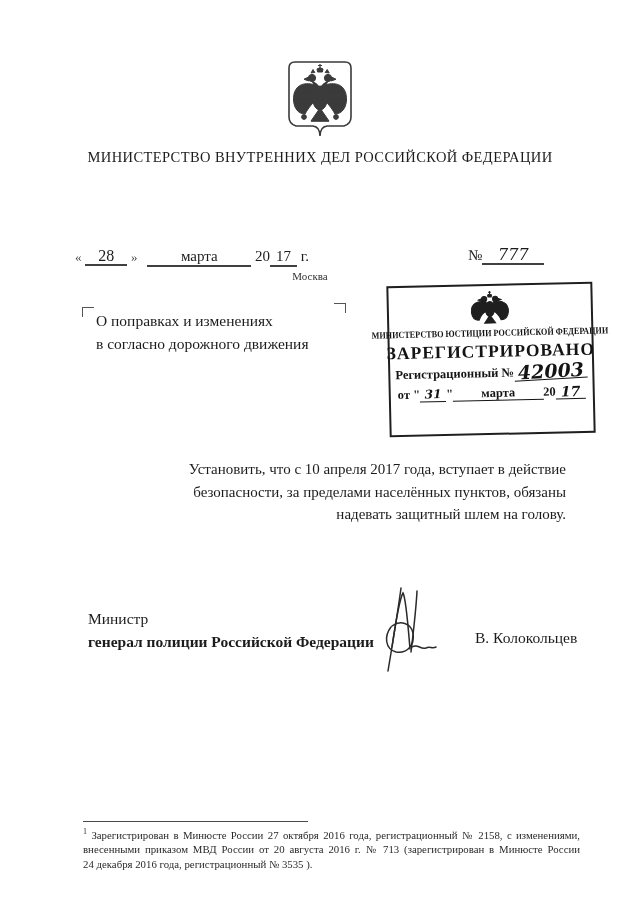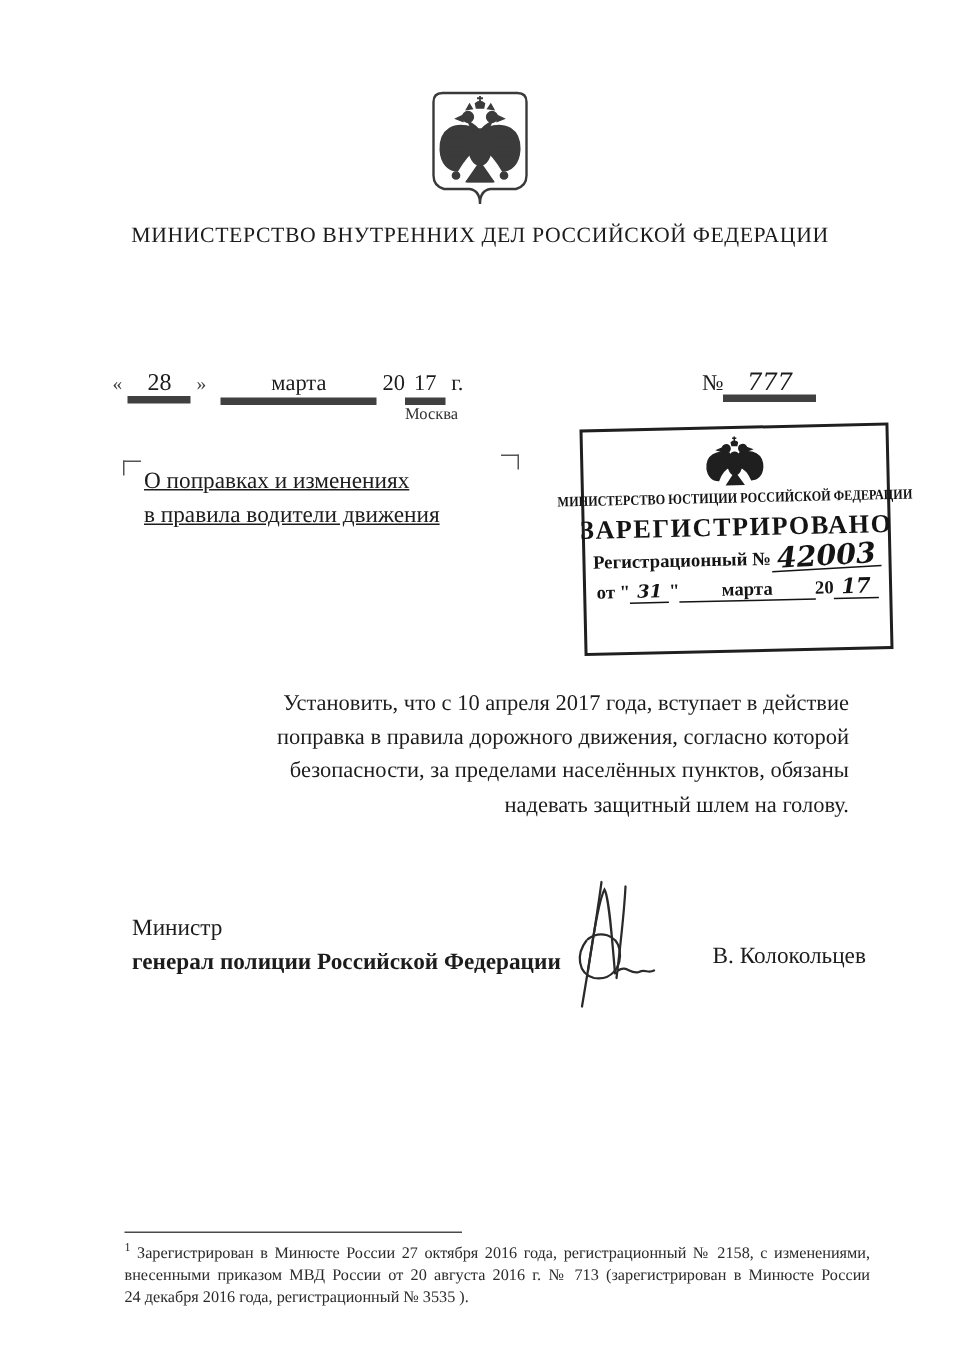--- a/index.html
+++ b/index.html
@@ -15,32 +15,32 @@
 
   
   .emblem{left:284px;top:58px;width:72px;height:86px;}
   .ministry{left:0;top:149px;width:640px;text-align:center;
     font-size:14.5px;letter-spacing:0.4px;white-space:nowrap;}
   .prikaz{left:0;top:192px;width:640px;text-align:center;
     font-size:17px;letter-spacing:2.5px;}
 
   
   .date-row{left:75px;top:247px;font-size:15px;white-space:nowrap;}
-  .u{display:inline-block;text-align:center;border-bottom:5px solid #404040;line-height:17px;}
+  .u{display:inline-block;text-align:center;border-bottom:2px solid #404040;line-height:17px;}
   .day{width:42px;font-size:16px;}
   .month{width:104px;margin-left:6px;}
   .year{width:27px;font-size:15px;}
   .quote{font-size:13px;color:#444;}
   .num-group{left:468px;top:246px;font-size:15px;white-space:nowrap;}
   .doc-num{width:62px;font-size:16px;}
   .hand{font-style:italic;font-family:"DejaVu Serif",serif;}
-  .city{left:270px;top:270px;width:80px;font-size:11px;color:#333;}
+  .city{left:270px;top:270px;width:80px;text-align:center;font-size:11px;color:#333;}
 
   
-  .subject{left:82px;top:302px;width:264px;height:60px;text-decoration:underline;}
+  .subject{left:82px;top:302px;width:264px;height:60px;}
   .corner-tl{position:absolute;left:0;top:5px;width:11px;height:9px;
     border-top:1px solid #555;border-left:1px solid #555;}
   .corner-tr{position:absolute;right:0;top:1px;width:11px;height:9px;
     border-top:1px solid #555;border-right:1px solid #555;}
   .subject-text{margin-left:14px;margin-top:7px;font-size:15.5px;line-height:23px;}
 
   
   .stamp{left:388px;top:284px;width:206px;height:151px;
     border:2px solid #1f1f1f;transform:rotate(-1.3deg);
     display:flex;flex-direction:column;align-items:center;
@@ -120,21 +120,21 @@
     <span>№</span><span class="u doc-num hand">777</span>
   </div>
 
   <div class="abs city">Москва</div>
 
   <div class="abs subject">
     <span class="corner-tl"></span>
     <span class="corner-tr"></span>
     <div class="subject-text">
       <div>О поправках и изменениях</div>
-      <div>в правила водители движения</div>
+      <div>в согласно дорожного движения</div>
     </div>
   </div>
 
   <div class="abs stamp">
     <svg width="46" height="38" viewBox="0 0 46 38">
       <g fill="#1f1f1f" stroke="#1f1f1f">
         <path d="M23,2 v3 M21.6,3.2 h2.8" fill="none" stroke-width="1"></path>
         <path d="M21,6 q2,-1.6 4,0 l-0.4,2 h-3.2 Z"></path>
         <circle cx="17.5" cy="10" r="2.6"></circle>
           <circle cx="28.5" cy="10" r="2.6"></circle>
@@ -153,21 +153,20 @@
     </div>
     <div class="stamp-date-line">
       <span>от</span>&nbsp;<span>"</span><span class="stamp-day hand">31</span><span>"</span>
       <span class="stamp-month">марта</span>
       <span>20</span><span class="stamp-year hand">17</span>
     </div>
   </div>
 
   <div class="abs body-text">
     <div class="line-first">Установить, что с 10 апреля 2017 года, вступает в действие</div>
-    <div>поправка в правила дорожного движения, согласно которой</div>
     <div>безопасности, за пределами населённых пунктов, обязаны</div>
     <div>надевать защитный шлем на голову.</div>
   </div>
 
   <div class="abs sig-title1">Министр</div>
   <div class="abs sig-title2">генерал полиции Российской Федерации</div>
 
   <svg class="abs sig-svg" viewBox="0 0 78 88">
     <g fill="none" stroke="#2a2a2a" stroke-width="1.5" stroke-linecap="round">
       <path d="M31,3 C28,26 23,56 18,86"></path>

